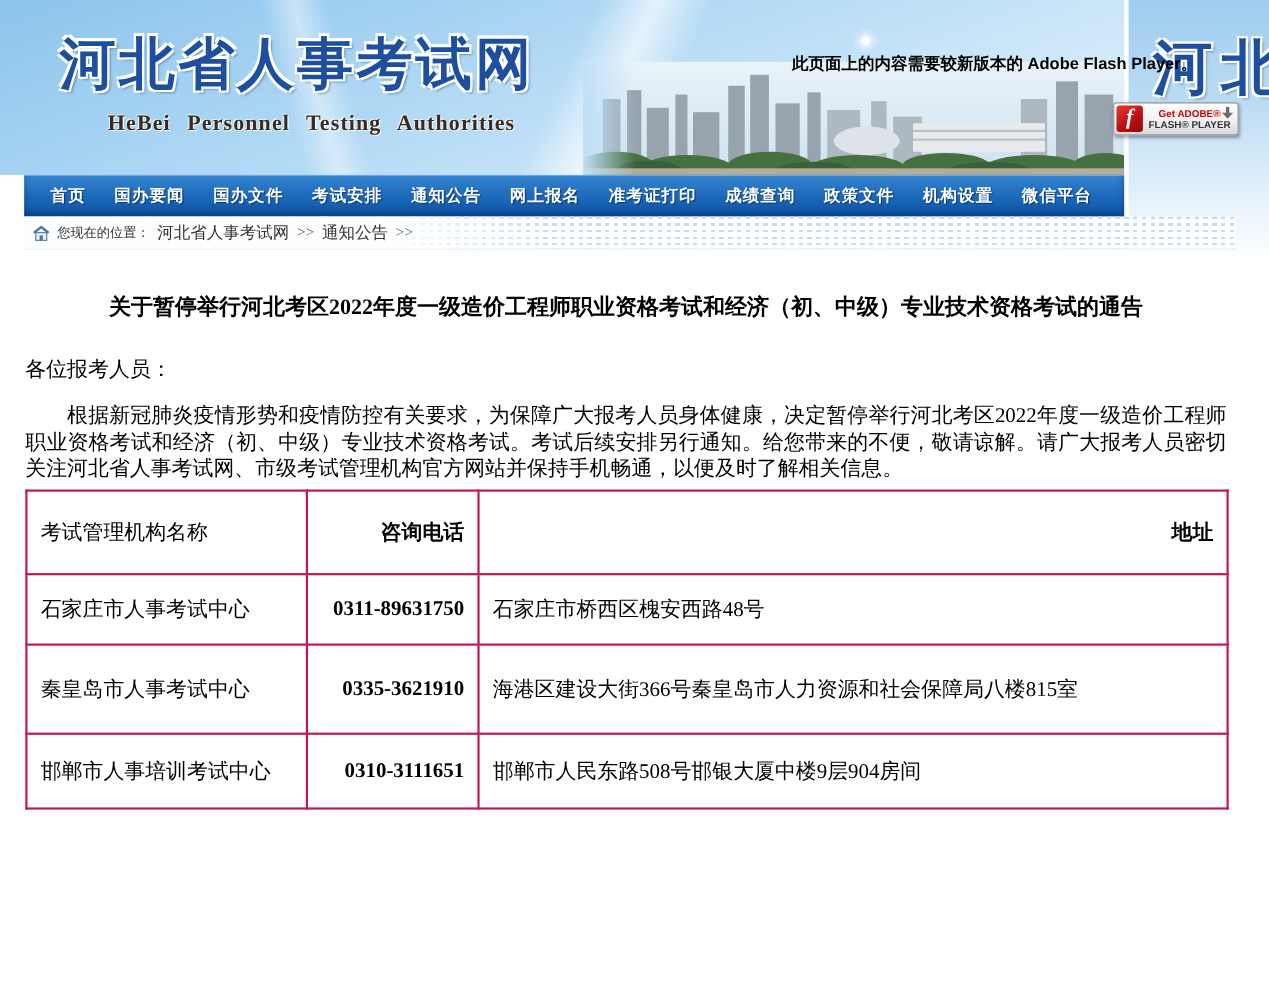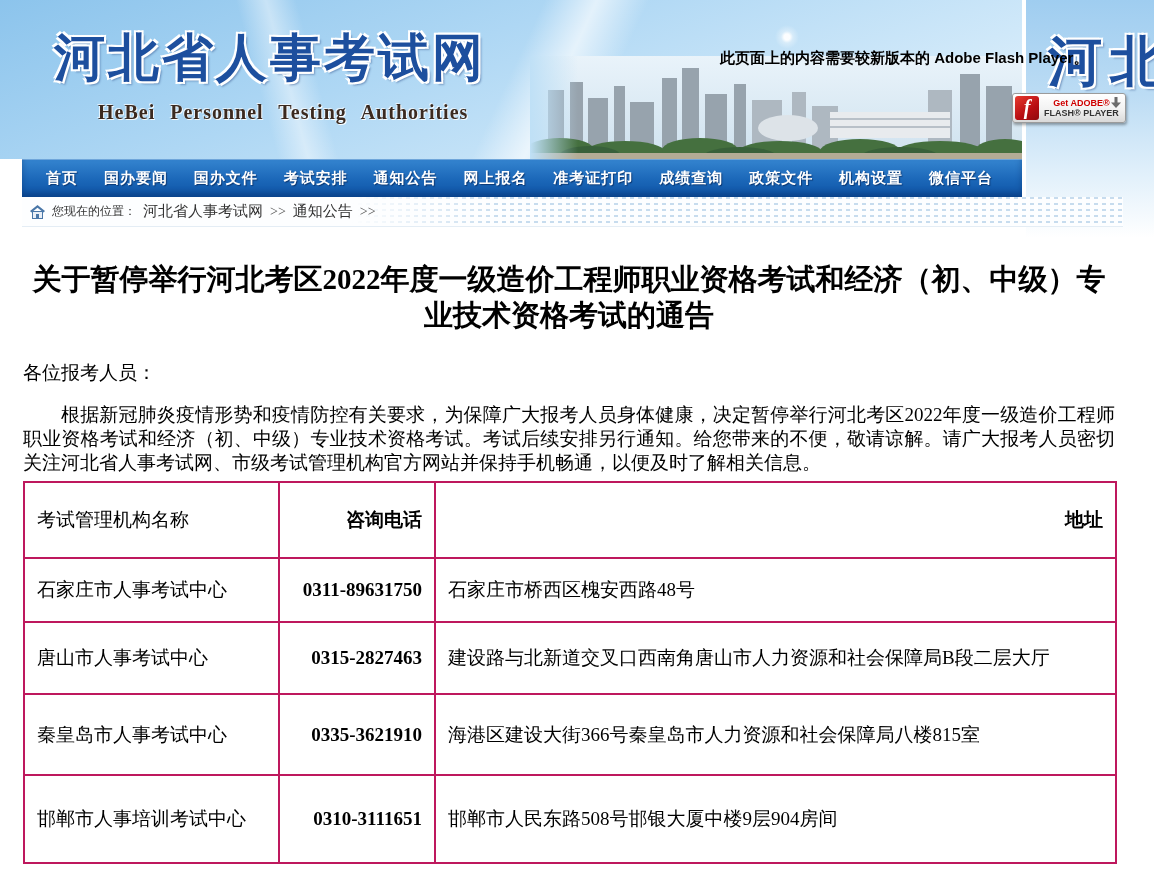--- a/index.html
+++ b/index.html
@@ -105,34 +105,34 @@
     content:""; position:absolute; left:0; top:0; height:100%; width:480px;
     background:linear-gradient(90deg,#fdfeff 0 330px,rgba(253,254,255,0) 480px);
   }
   .breadcrumb > * { position:relative; }
   .crumb-text { font-size:12px; color:#333; white-space:nowrap; }
   .crumb-link { font-size:15px; color:#333; cursor:pointer; white-space:nowrap; }
   .crumb-sep { font-size:14px; color:#555; }
 
   
   .article { position:absolute; left:23px; top:227px; width:1092px; color:#000; }
-  .article-title { font-size:29px; line-height:36px; font-weight:bold; text-align:center; margin-top:34px; }
+  .article-title { font-size:20px; line-height:36px; font-weight:bold; text-align:center; margin-top:34px; }
   .salutation { font-size:19px; line-height:24px; margin-top:28px; }
   .body-par { font-size:19px; line-height:24px; margin-top:18px; text-indent:2em; text-align:justify; }
   .table-intro { font-size:19px; line-height:24px; margin-top:12px; padding-left:34px; }
 
   table.contact { margin-top:6px; border-collapse:collapse; width:1092px; table-layout:fixed; }
   .contact th, .contact td {
     border:2px solid #be185d; font-size:19px; font-weight:normal;
     padding:0 12px; vertical-align:middle; overflow:hidden;
   }
   .contact col.c1 { width:255px; } .contact col.c2 { width:156px; } .contact col.c3 { width:681px; }
   .contact tr.hrow { height:76px; }
   .contact tr.r0 { height:64px; } .contact tr.r1 { height:72px; }
-  .contact tr.r2 { height:81px;margin-top:23px; } .contact tr.r3 { height:88px; }
+  .contact tr.r2 { height:81px;margin-top:23px; } .contact tr.r3 { height:68px; }
   .contact .al { text-align:left; } .contact .ac { text-align:right;font-weight:bold; }
 </style>
 </head>
 <body>
 
 <div class="frame">
 
   <div class="banner-tile2">
     <div class="tile-title">河北省</div>
   </div>
@@ -255,25 +255,20 @@
           <tr class="hrow">
         <th class="al">考试管理机构名称</th>
         <th class="ac">咨询电话</th>
         <th class="ac">地址</th>
       </tr>
       <tr class="r0">
         <td class="al">石家庄市人事考试中心</td>
         <td class="ac">0311-89631750</td>
         <td class="al">石家庄市桥西区槐安西路48号</td>
       </tr>
-      <tr class="r1">
-        <td class="al">唐山市人事考试中心</td>
-        <td class="ac">0315-2827463</td>
-        <td class="al">建设路与北新道交叉口西南角唐山市人力资源和社会保障局B段二层大厅</td>
-      </tr>
       <tr class="r2">
         <td class="al">秦皇岛市人事考试中心</td>
         <td class="ac">0335-3621910</td>
         <td class="al">海港区建设大街366号秦皇岛市人力资源和社会保障局八楼815室</td>
       </tr>
       <tr class="r3">
         <td class="al">邯郸市人事培训考试中心</td>
         <td class="ac">0310-3111651</td>
         <td class="al">邯郸市人民东路508号邯银大厦中楼9层904房间</td>
       </tr>

